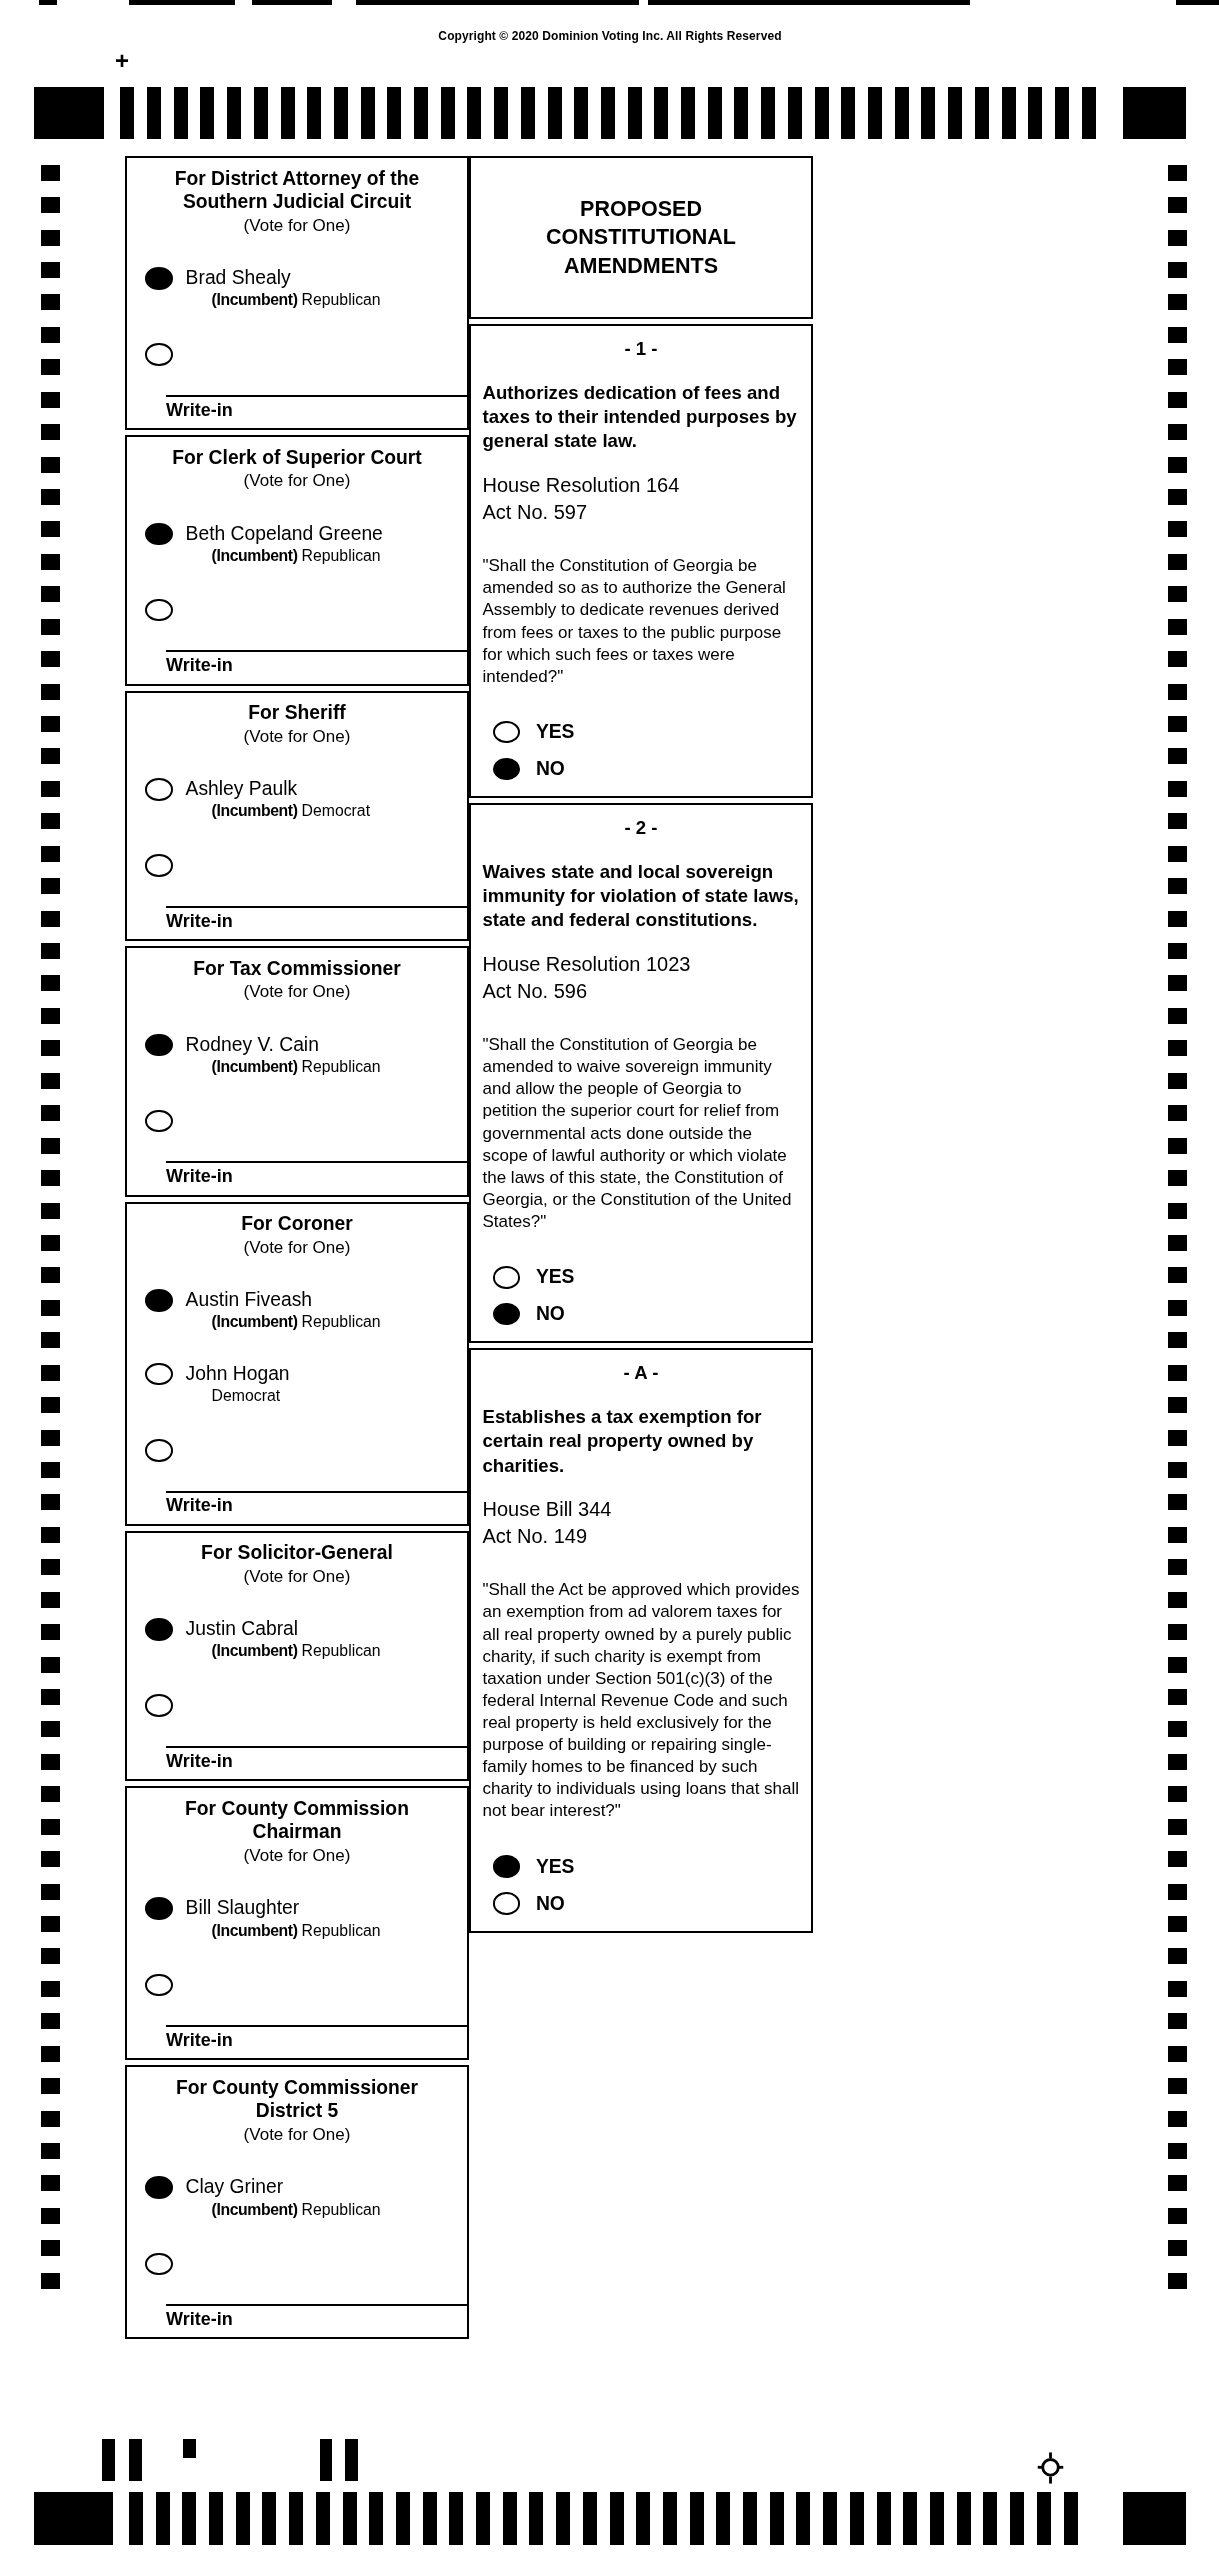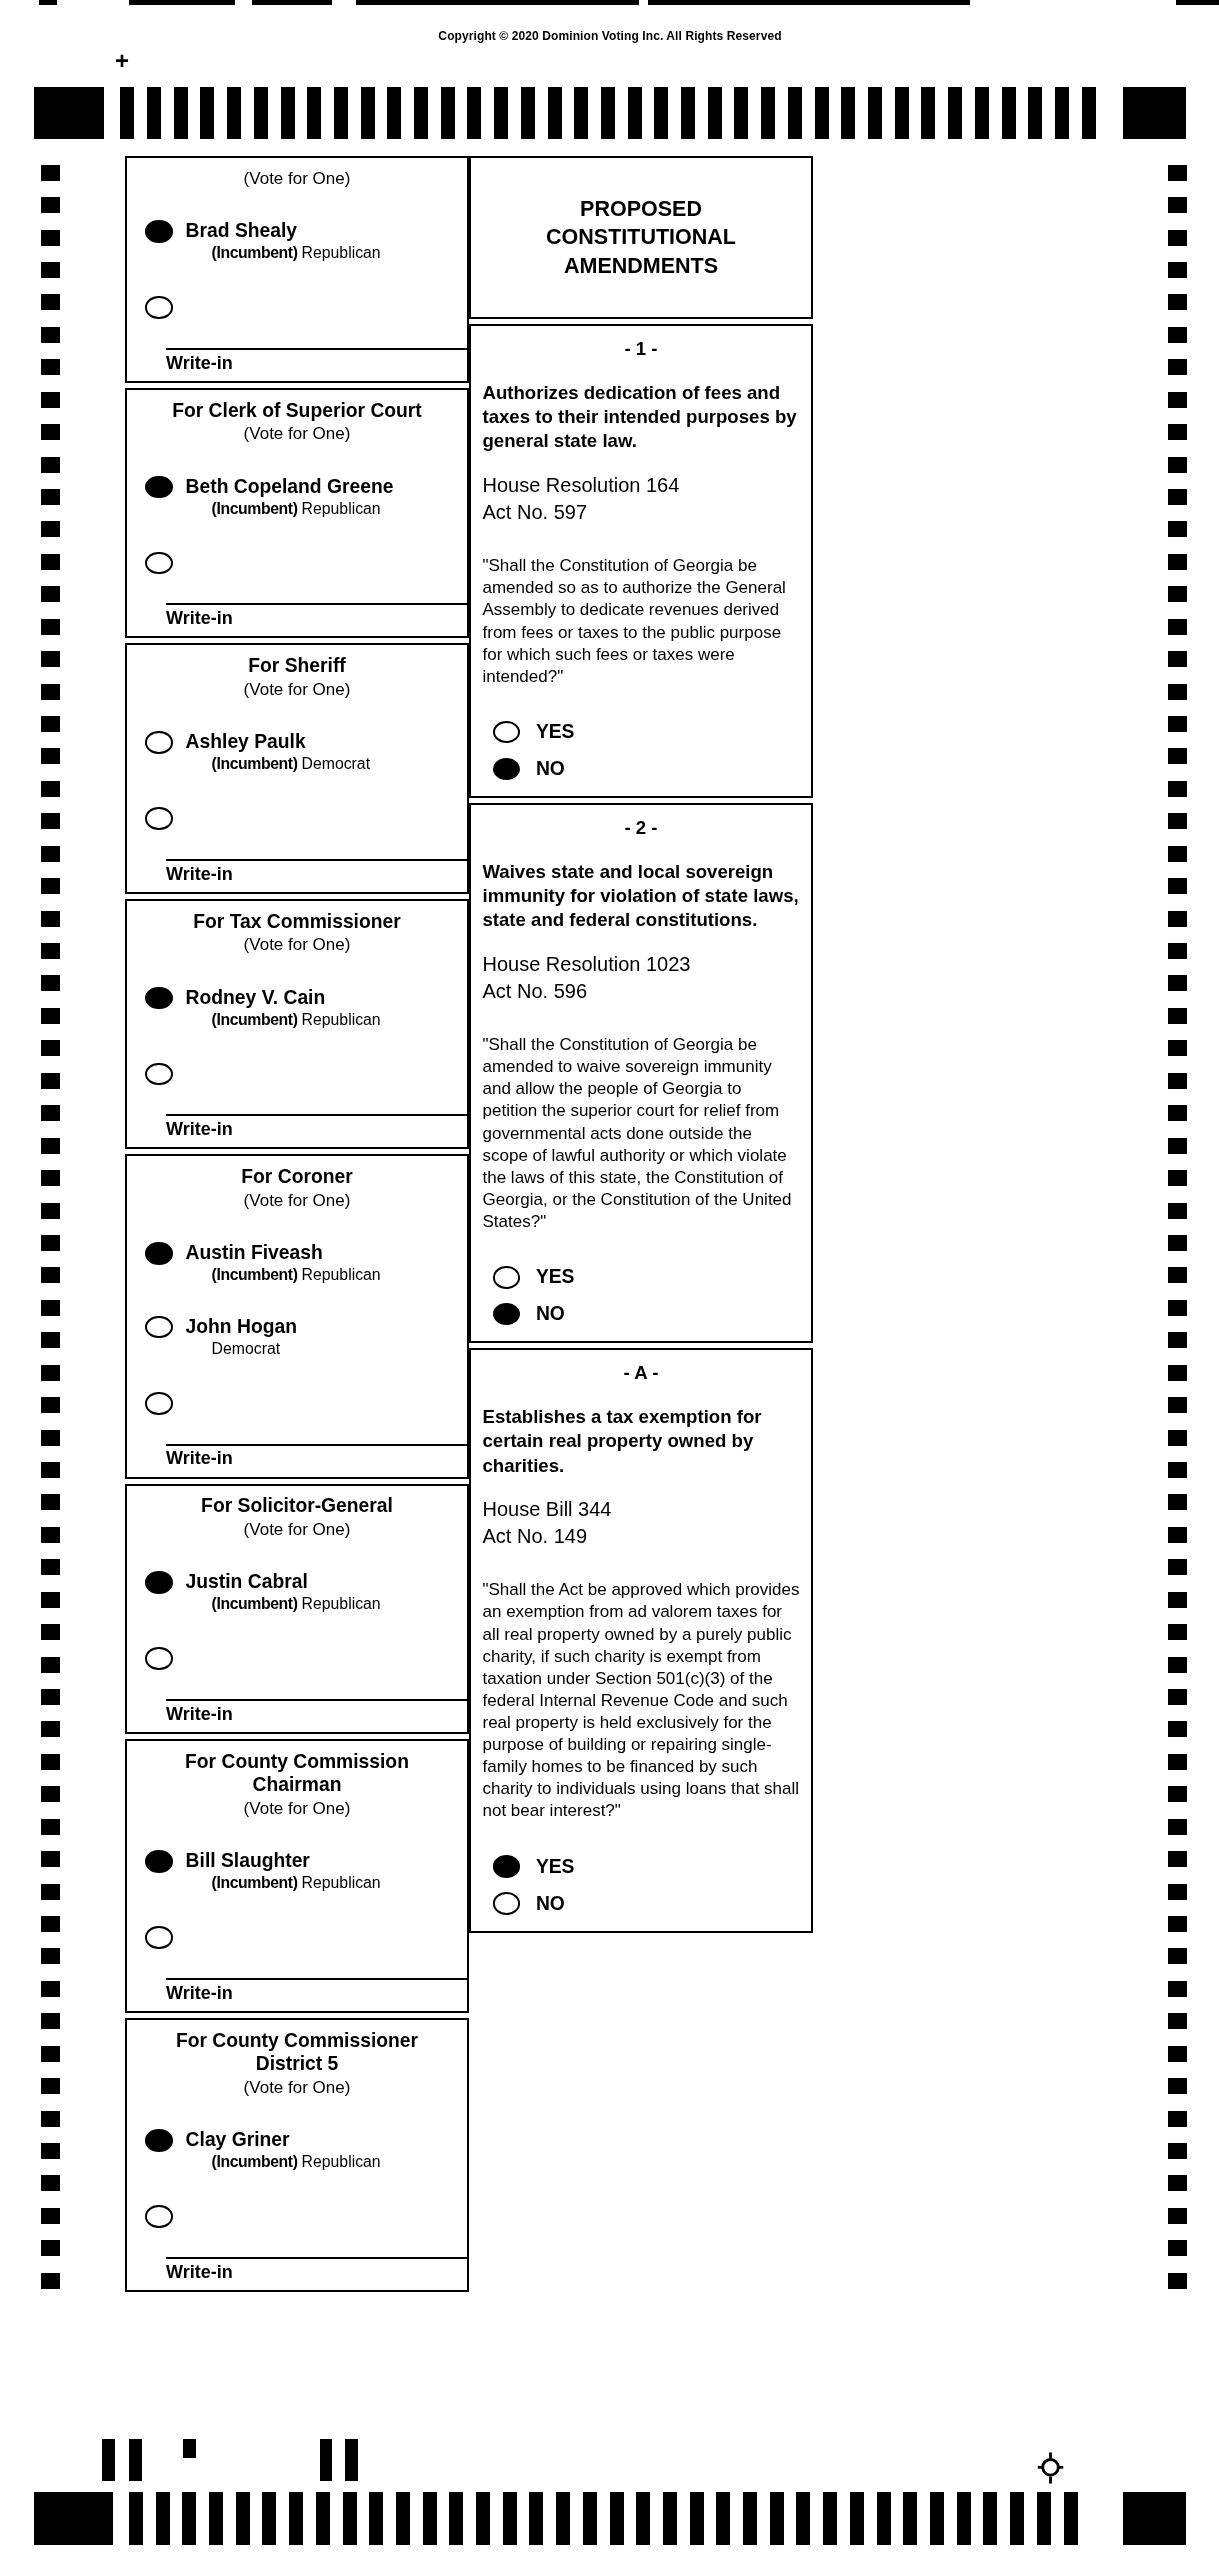--- a/index.html
+++ b/index.html
@@ -17,21 +17,21 @@
   .colwrap{position:absolute;width:344px;}
   .box{border:2.1px solid #000;background:#fff;margin-bottom:5px;box-sizing:border-box;}
   
   .race{padding:8.6px 0 7.2px 0;}
   .race-title{font-weight:bold;font-size:19.3px;line-height:1.22;text-align:center;white-space:pre-line;}
   .race-inst{font-size:17px;text-align:center;margin-top:2.1px;}
   .cand{display:flex;align-items:flex-start;margin:31.5px 7.2px 0 18px;}
   .oval{width:23.6px;height:18.6px;border:2.1px solid #000;border-radius:50%;flex:none;background:#fff;}
   .oval.filled{background:#000;}
   .cinfo{margin-left:13px;}
-  .cname{font-size:19.3px;font-weight:bold;line-height:1.1;}
+  .cname{font-size:19.3px;font-weight:normal;line-height:1.1;}
   .csub{font-size:15.8px;margin-top:2.9px;padding-left:26px;}
   .csub b{letter-spacing:-0.4px;}
   .wi-oval{margin:34px 7.2px 0 18px;}
   .wi-line{margin:29px 0 0 39px;border-top:2.1px solid #000;}
   .wi-label{margin:2.9px 0 0 39px;font-size:18px;font-weight:bold;}
   
   .mhead{font-size:21.5px;font-weight:bold;text-align:center;line-height:1.32;white-space:pre-line;}
   .measure{padding:7.2px 11.5px 15.8px 11.5px;}
   .mnum{font-size:18.6px;font-weight:bold;text-align:center;margin-top:4.3px;}
   .msum{font-size:18.6px;font-weight:bold;line-height:1.3;margin-top:21.5px;}
@@ -237,20 +237,22 @@
       <div class="sq" style="left: 1168px; top: 2111px;"></div>
       <div class="sq" style="left: 1168px; top: 2143px;"></div>
       <div class="sq" style="left: 1168px; top: 2175px;"></div>
       <div class="sq" style="left: 1168px; top: 2208px;"></div>
       <div class="sq" style="left: 1168px; top: 2240px;"></div>
       <div class="sq" style="left: 1168px; top: 2273px;"></div>
     </div>
 
   <div class="colwrap" id="races-col" style="left:125px;top:156px;">
   <div class="box race">
+    <div class="race-title">For District Attorney of the
+Southern Judicial Circuit</div>
     <div class="race-inst">(Vote for One)</div>
     <div class="cands">
   <div class="cand">
     <div class="oval filled"></div>
     <div class="cinfo">
       <div class="cname">Brad Shealy</div>
       <div class="csub"><b>(Incumbent) </b><span>Republican</span></div>
     </div>
   </div>
 </div>

